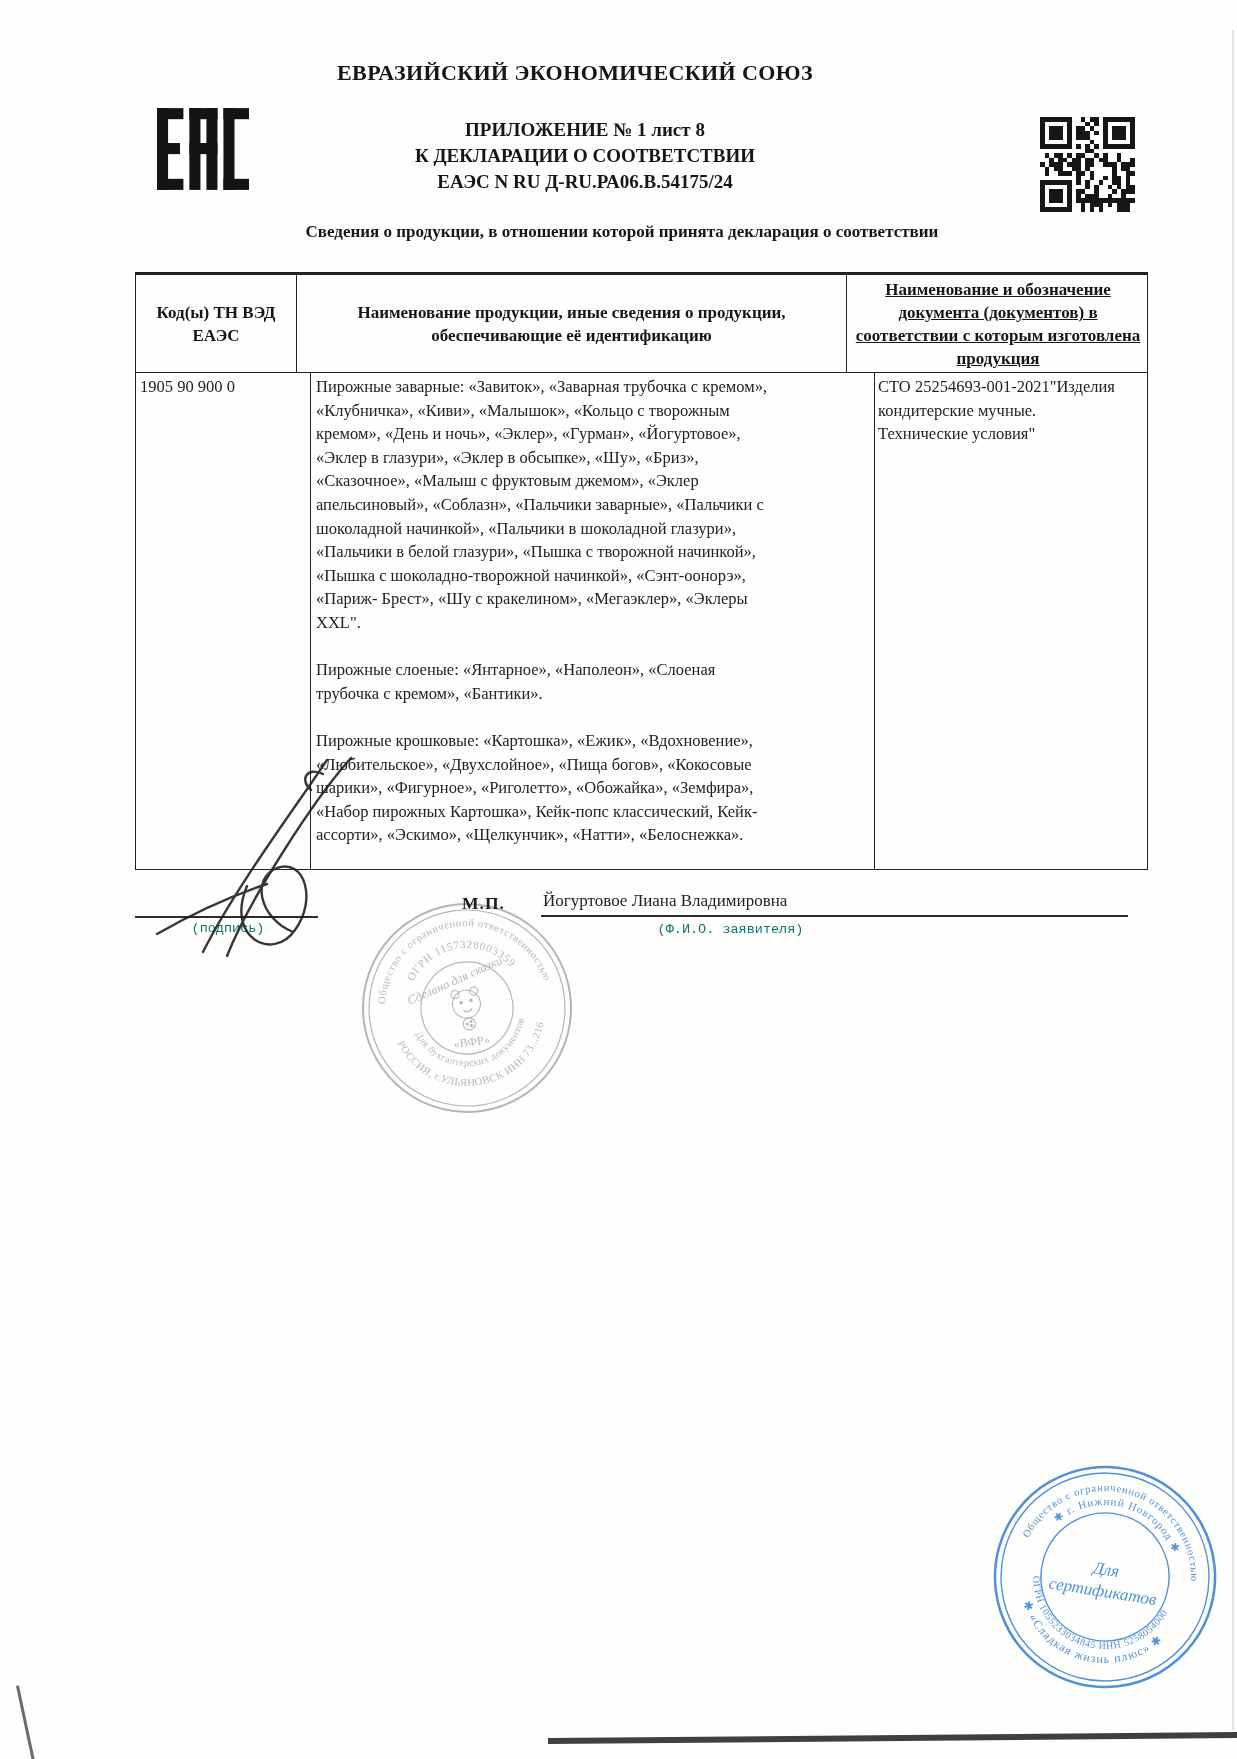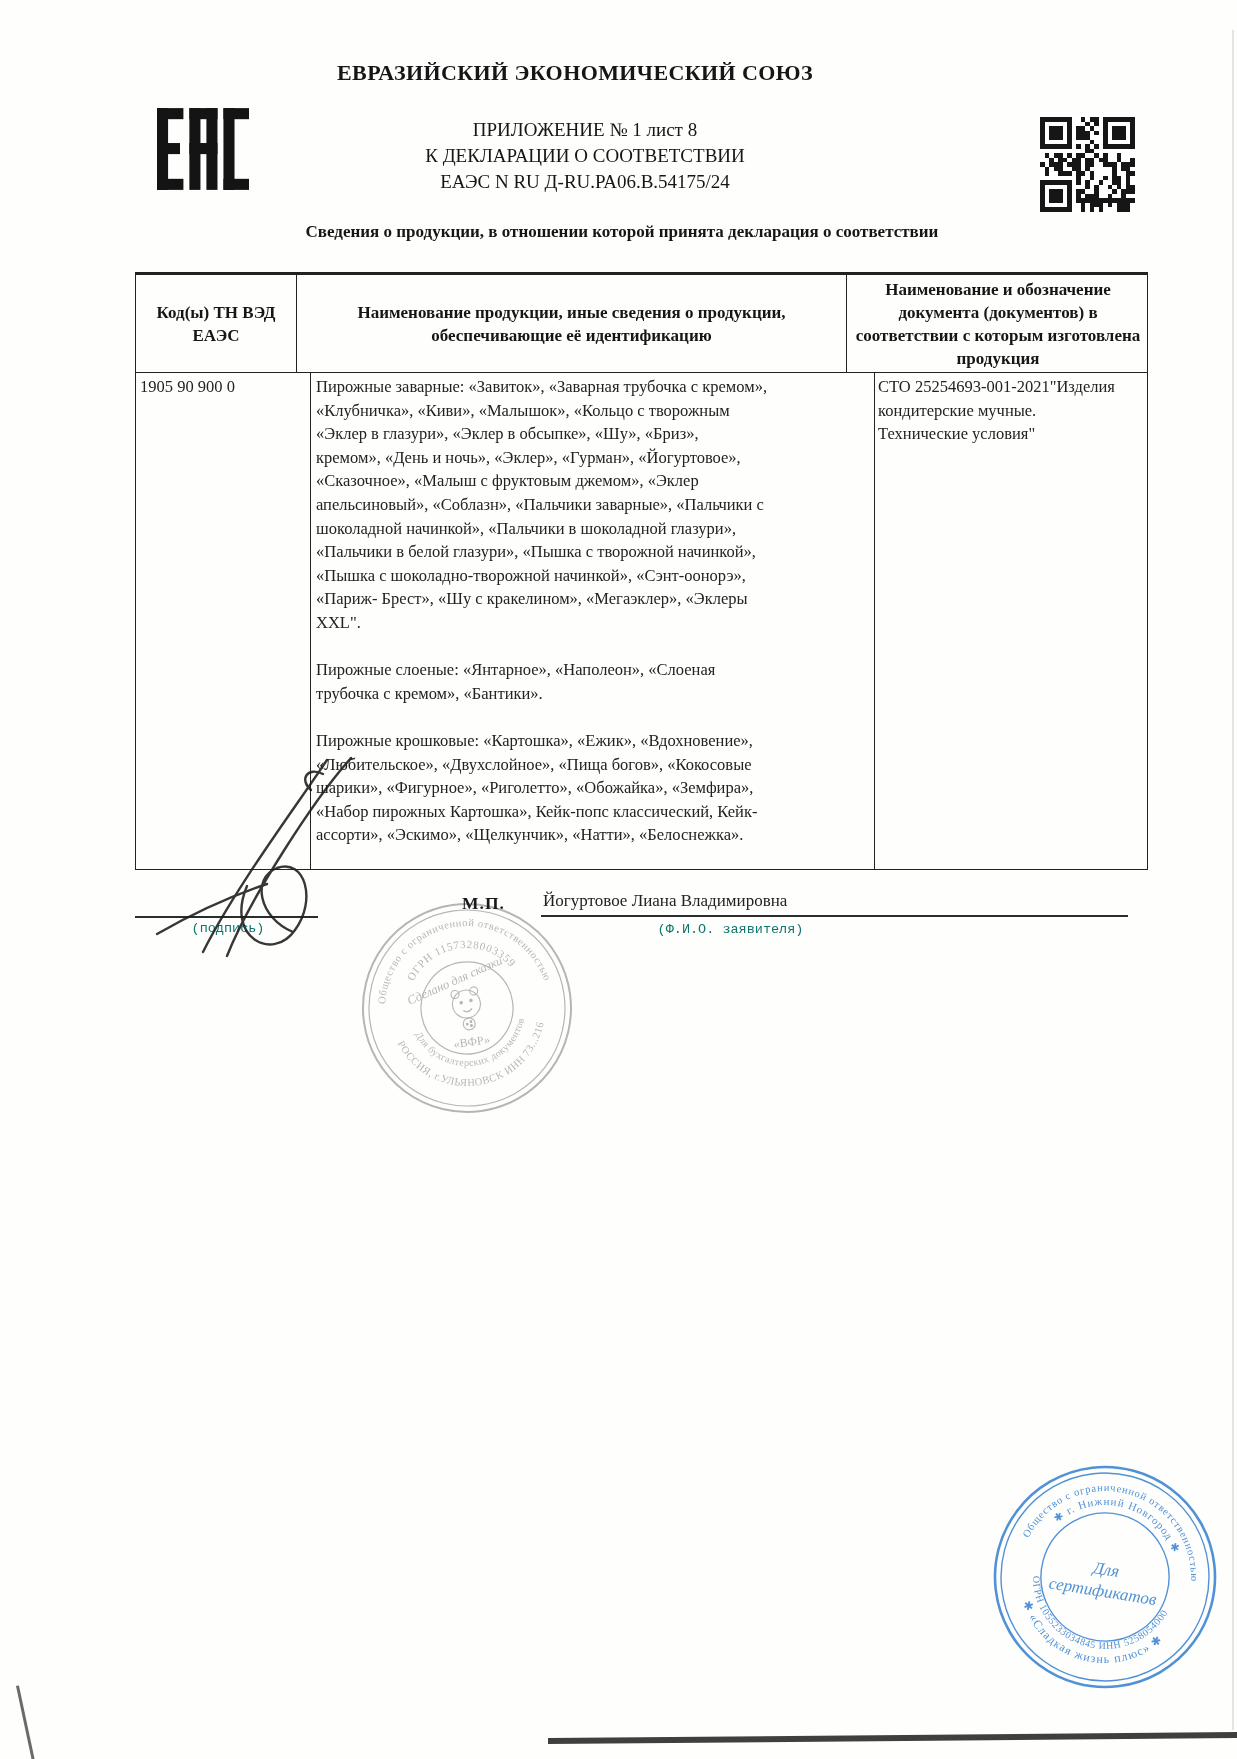--- a/index.html
+++ b/index.html
@@ -3,35 +3,35 @@
 <meta charset="utf-8">
 <style>
   html,body{margin:0;padding:0;background:#ffffff;}
   .page{position:relative;width:1237px;height:1759px;background:#fefefd;overflow:hidden;
         font-family:"Liberation Serif","DejaVu Serif",serif;color:#1e1e1e;}
   
   .eac{position:absolute;left:157px;top:101px;width:92px;height:96px;}
   .union-title{position:absolute;left:140px;top:60px;width:870px;text-align:center;
     font-size:22px;font-weight:bold;letter-spacing:.4px;color:#161616;}
   .appendix{position:absolute;left:150px;top:117px;width:870px;text-align:center;
-    font-size:19px;font-weight:normal;line-height:26px;color:#161616;}
+    font-size:19px;font-weight:bold;line-height:26px;color:#161616;}
   .qr{position:absolute;left:1040px;top:117px;width:95px;height:95px;}
   .subtitle{position:absolute;left:142px;top:222px;width:960px;text-align:center;
     font-size:17px;font-weight:bold;color:#161616;}
   
   .dtable{position:absolute;left:135px;top:272px;width:1013px;
     border:1.6px solid #222;border-top-width:3px;box-sizing:border-box;}
   .hrow,.brow{display:grid;grid-template-columns:160px 550px 303px;}
   .hrow{height:97px;border-bottom:1.6px solid #222;}
   .brow{height:496px;gap:14px;}
   .hc,.bc{border-left:1.6px solid #222;box-sizing:border-box;overflow:hidden;}
   .hc:first-child,.bc:first-child{border-left:none;}
   .hc{display:flex;align-items:center;justify-content:center;text-align:center;
     font-weight:bold;font-size:17px;line-height:23px;padding:0 8px;color:#161616;}
-  .hc.c3{align-items:flex-start;padding-top:3px;}
+  .hc.c3{align-items:flex-start;padding-top:3px;text-decoration:underline;}
   .bc{font-size:16.5px;line-height:23.6px;color:#222;}
   .bc.c1{padding:2px 4px;}
   .bc.c2{padding:2px 5px;}
   .bc.c3{padding:2px 3px;}
   .tline{white-space:nowrap;}
   .para + .para{margin-top:23.6px;}
   
   .sig-line{position:absolute;height:2px;background:#2c2c2c;}
   .lab{position:absolute;font-family:Liberation Mono, monospace;
     font-size:13.5px;color:#0f766e;text-align:center;}
@@ -225,22 +225,22 @@
       <div class="hc c1">Код(ы) ТН ВЭД ЕАЭС</div>
       <div class="hc c2">Наименование продукции, иные сведения о продукции, обеспечивающие её идентификацию</div>
       <div class="hc c3">Наименование и обозначение документа (документов) в соответствии с которым изготовлена продукция</div>
     </div>
     <div class="brow">
       <div class="bc c1">1905 90 900 0</div>
       <div class="bc c2">
         <div class="para">
             <div class="tline">Пирожные заварные: «Завиток», «Заварная трубочка с кремом»,</div>
             <div class="tline">«Клубничка», «Киви», «Малышок», «Кольцо с творожным</div>
+            <div class="tline">кремом», «День и ночь», «Эклер», «Гурман», «Йогуртовое»,</div>
             <div class="tline">«Эклер в глазури», «Эклер в обсыпке», «Шу», «Бриз»,</div>
-            <div class="tline">кремом», «День и ночь», «Эклер», «Гурман», «Йогуртовое»,</div>
             <div class="tline">«Сказочное», «Малыш с фруктовым джемом», «Эклер</div>
             <div class="tline">апельсиновый», «Соблазн», «Пальчики заварные», «Пальчики с</div>
             <div class="tline">шоколадной начинкой», «Пальчики в шоколадной глазури»,</div>
             <div class="tline">«Пальчики в белой глазури», «Пышка с творожной начинкой»,</div>
             <div class="tline">«Пышка с шоколадно-творожной начинкой», «Сэнт-оонорэ»,</div>
             <div class="tline">«Париж- Брест», «Шу с кракелином», «Мегаэклер», «Эклеры</div>
             <div class="tline">XXL".</div>
           </div>
         <div class="para">
             <div class="tline">Пирожные слоеные: «Янтарное», «Наполеон», «Слоеная</div>

